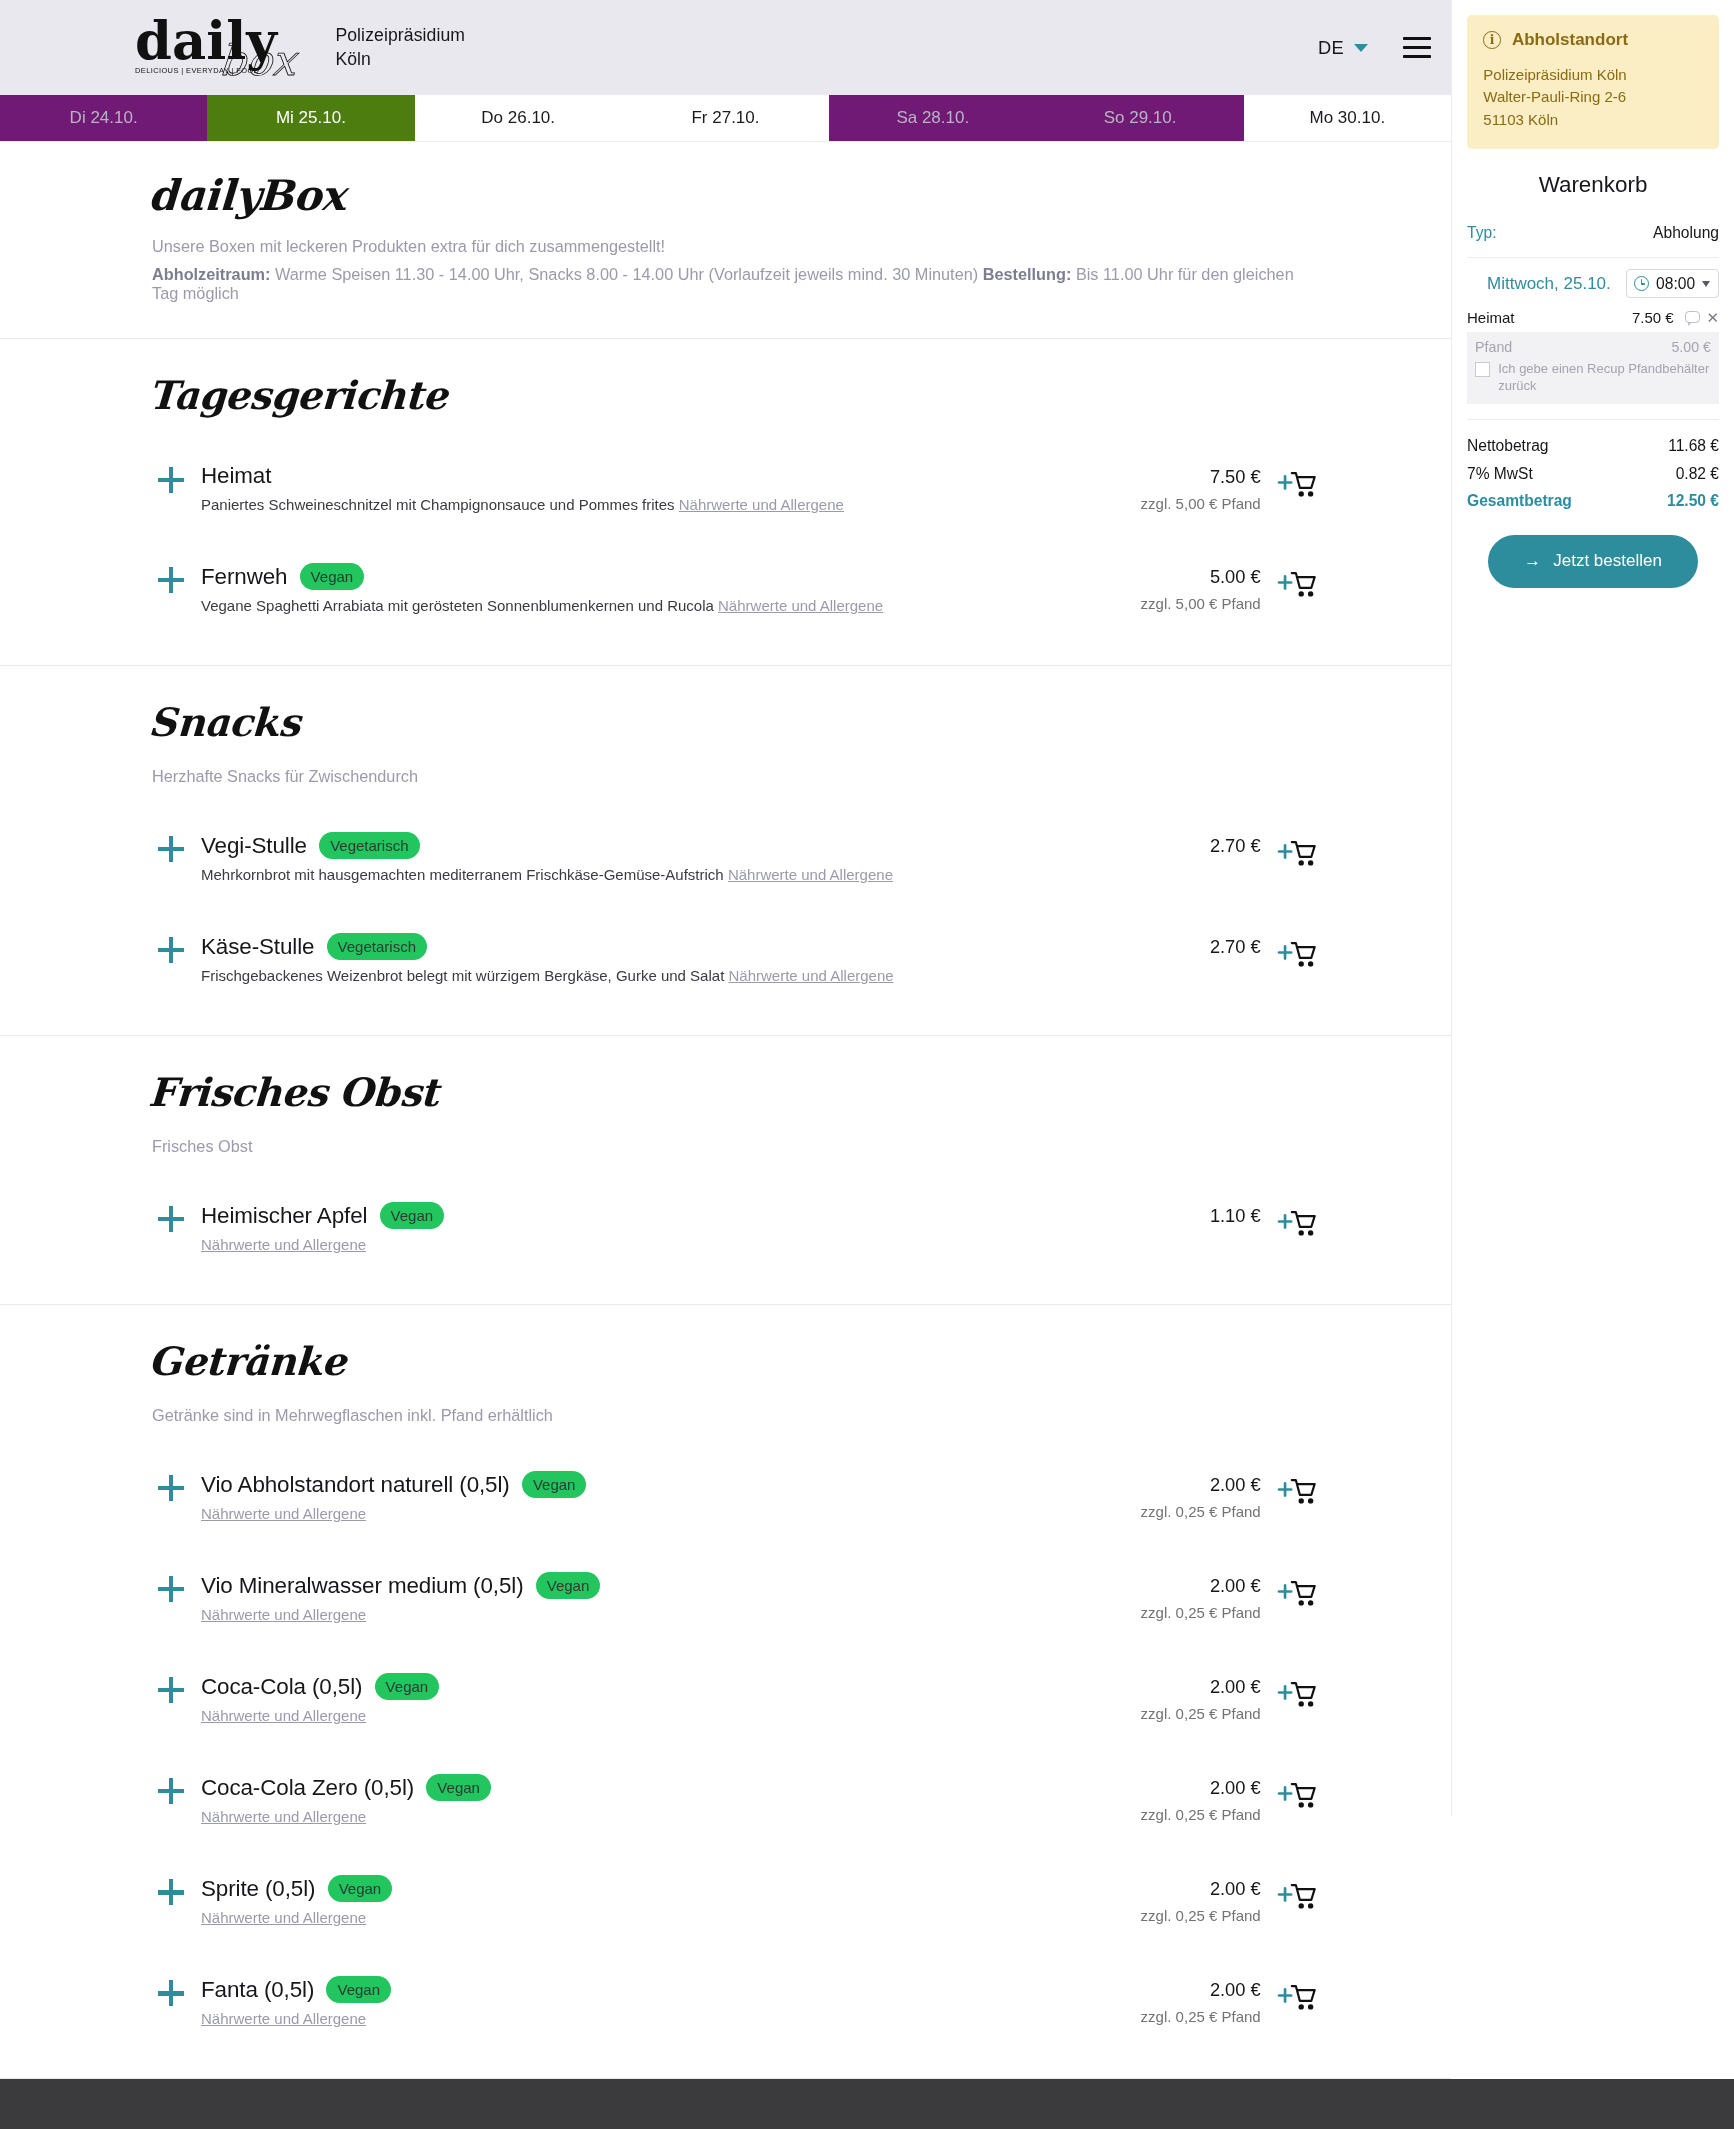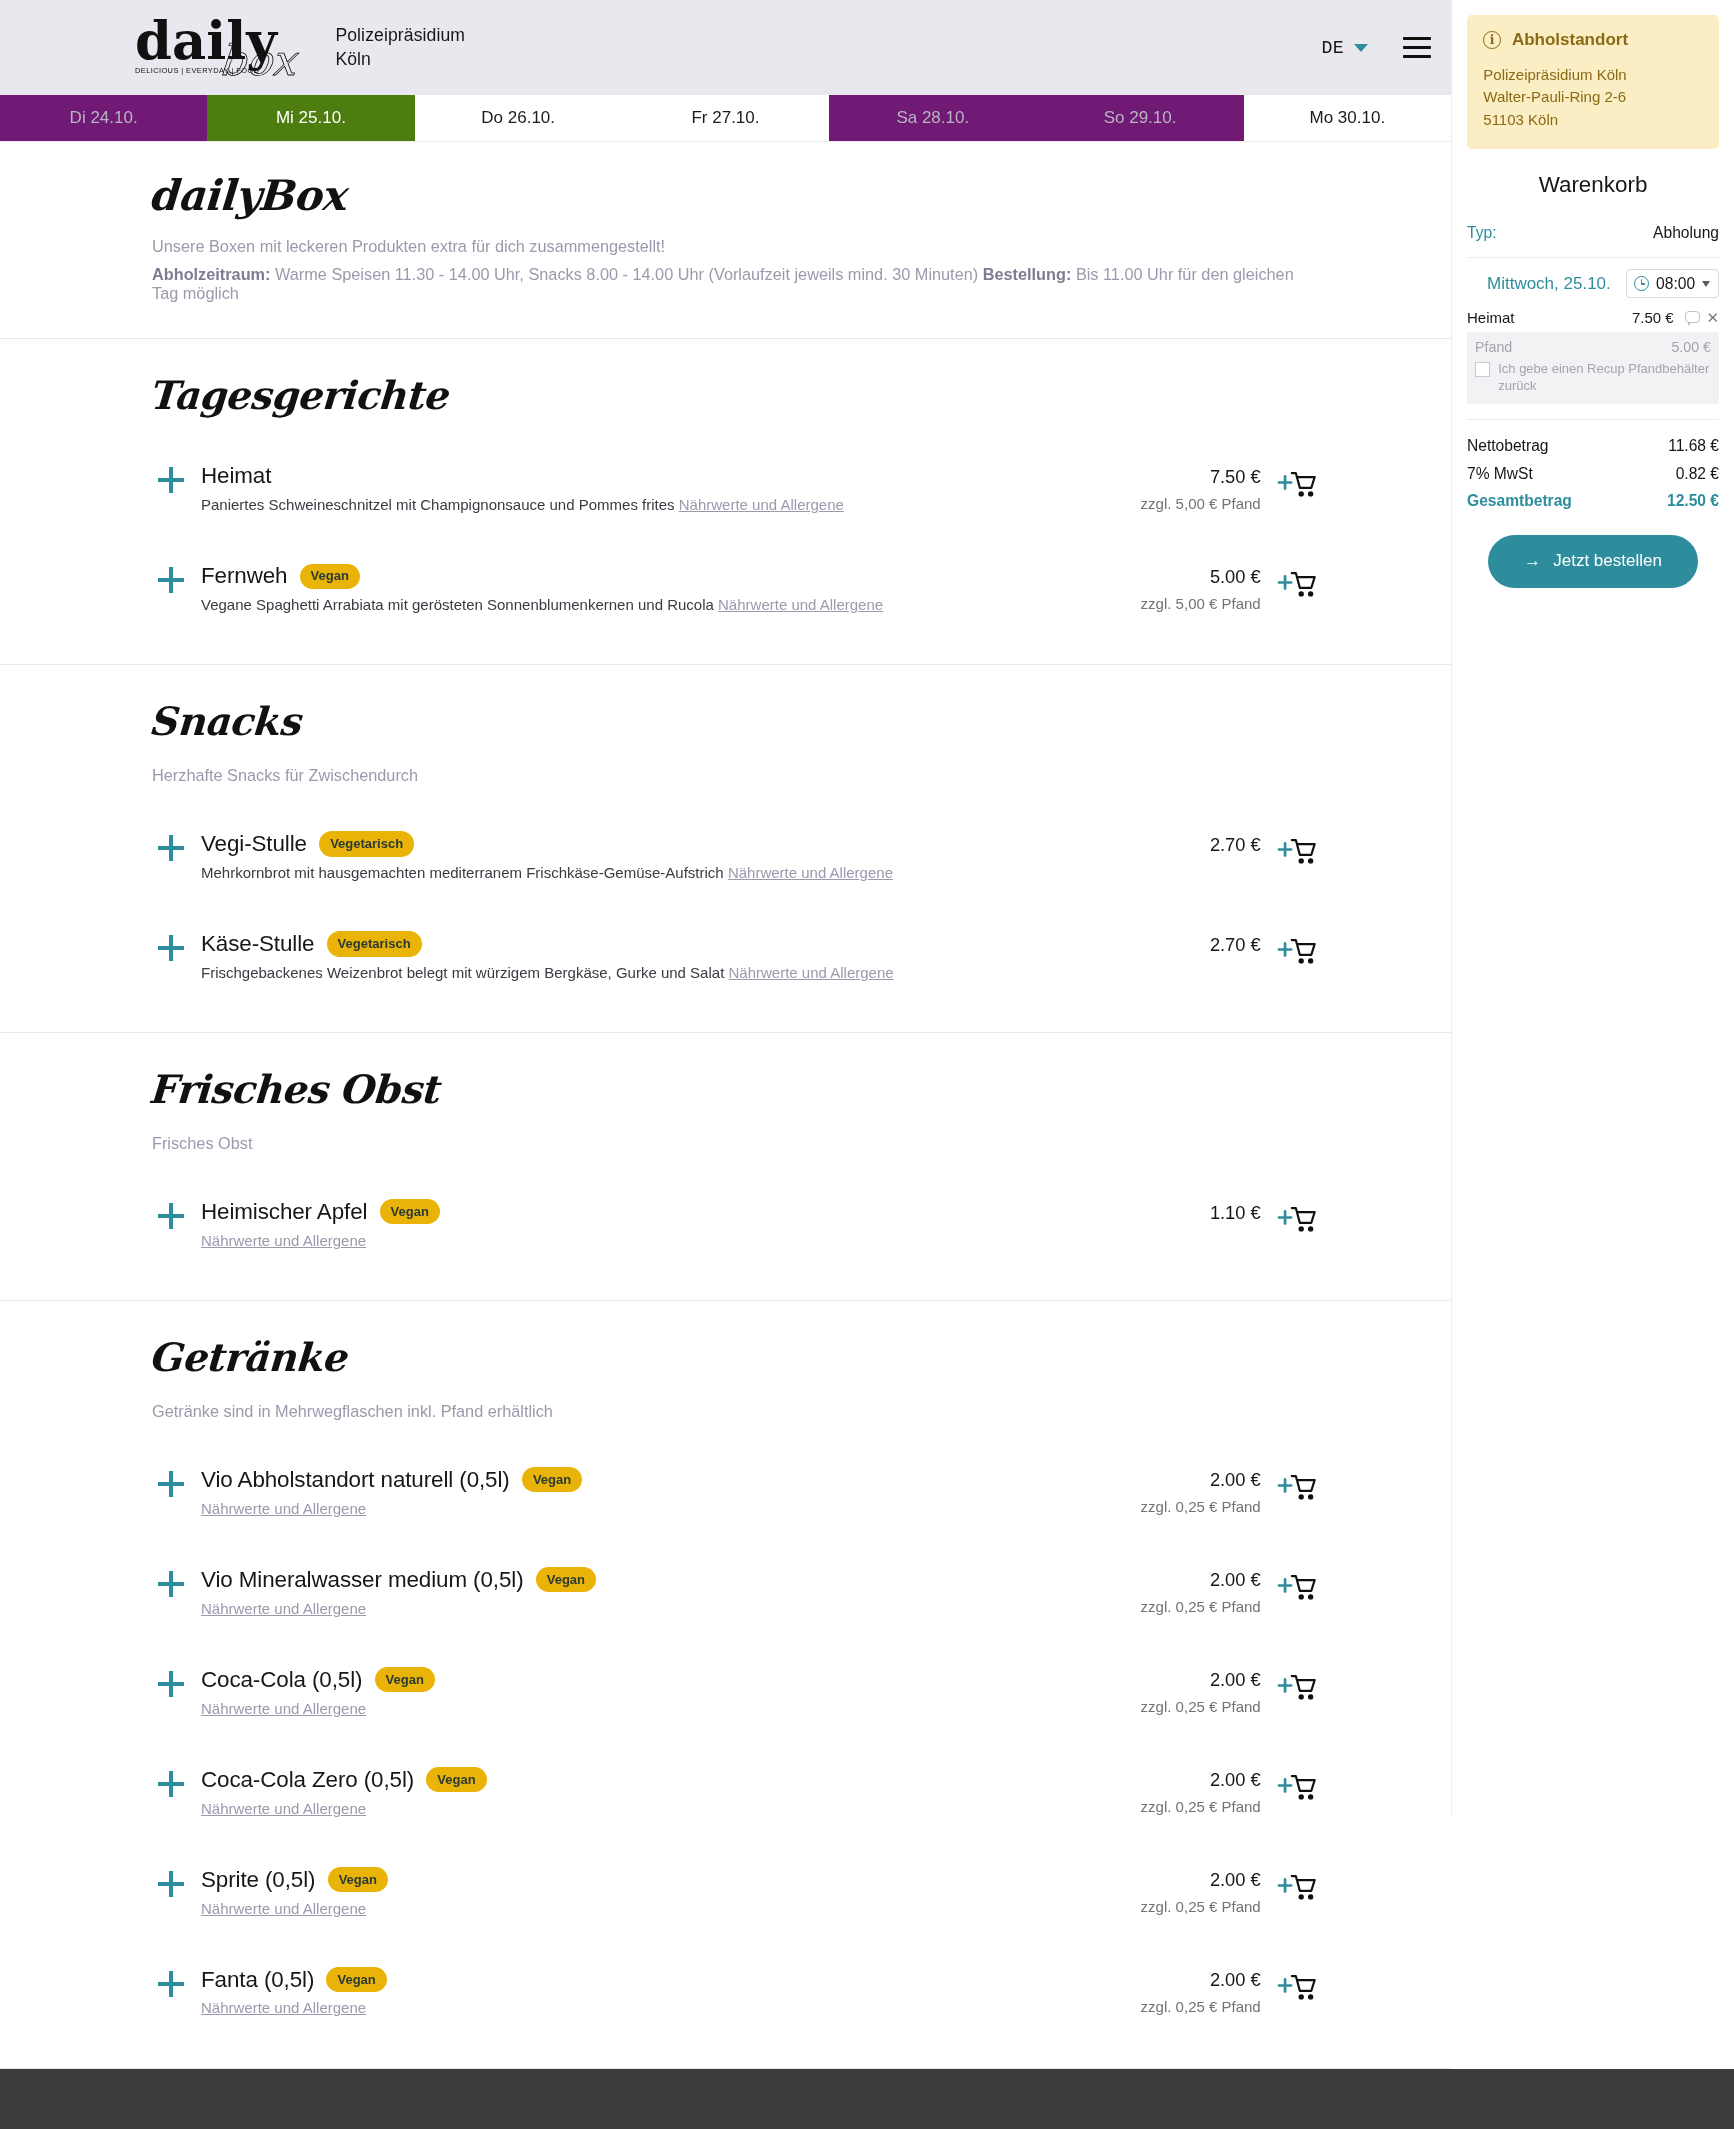--- a/index.html
+++ b/index.html
@@ -46,21 +46,21 @@
     display: flex;
     align-items: center;
     gap: 35px;
   }
   .lang-select {
     display: flex;
     align-items: center;
     gap: 9.5px;
     cursor: pointer;
   }
-  .lang-label { font-size: 18.3px; color: #17171b; letter-spacing: 0.3px; font-family: Liberation Mono, monospace; }
+  .lang-label { font-size: 18.3px; color: #17171b; letter-spacing: 0.3px; }
   .caret {
     width: 0; height: 0;
     border-left: 7.5px solid transparent;
     border-right: 7.5px solid transparent;
     border-top: 8.8px solid #2d8d9c;
   }
   .hamburger { display: flex; flex-direction: column; gap: 6.1px; cursor: pointer; }
   .hamburger span { display: block; width: 28.5px; height: 2.7px; background: #111; border-radius: 0.7px; }
 
   
@@ -131,27 +131,26 @@
     content: ""; position: absolute; background: #2d8d9c;
   }
   .plus-glyph::before { left: 0; top: 11px; width: 26px; height: 4.1px; }
   .plus-glyph::after  { top: 0; left: 11px; width: 4.1px; height: 26px; }
 
   .item-body { flex: 1 1 auto; padding-left: 11px; }
   .item-title-row { display: flex; align-items: center; gap: 12.2px; }
   .item-title { font-size: 22.4px; color: #17171b; letter-spacing: -0.1px; }
   .tag {
     display: inline-block;
-    background: #eab308;
+    background: #22c55e;
     color: #2a3b33;
-    font-size: 13px;
+    font-size: 15px;
     padding: 4.7px 11px 5.4px;
     border-radius: 15px;
     white-space: nowrap;
-    font-weight: bold;
   }
   .item-desc { margin-top: 6.8px; font-size: 15px; color: #3a3a42; }
   .nutri-link {
     color: #9a9aac;
     text-decoration: underline;
     cursor: pointer;
   }
   .nutri-only { margin-top: 6.8px; font-size: 15px; }
 
   .item-price-col {

